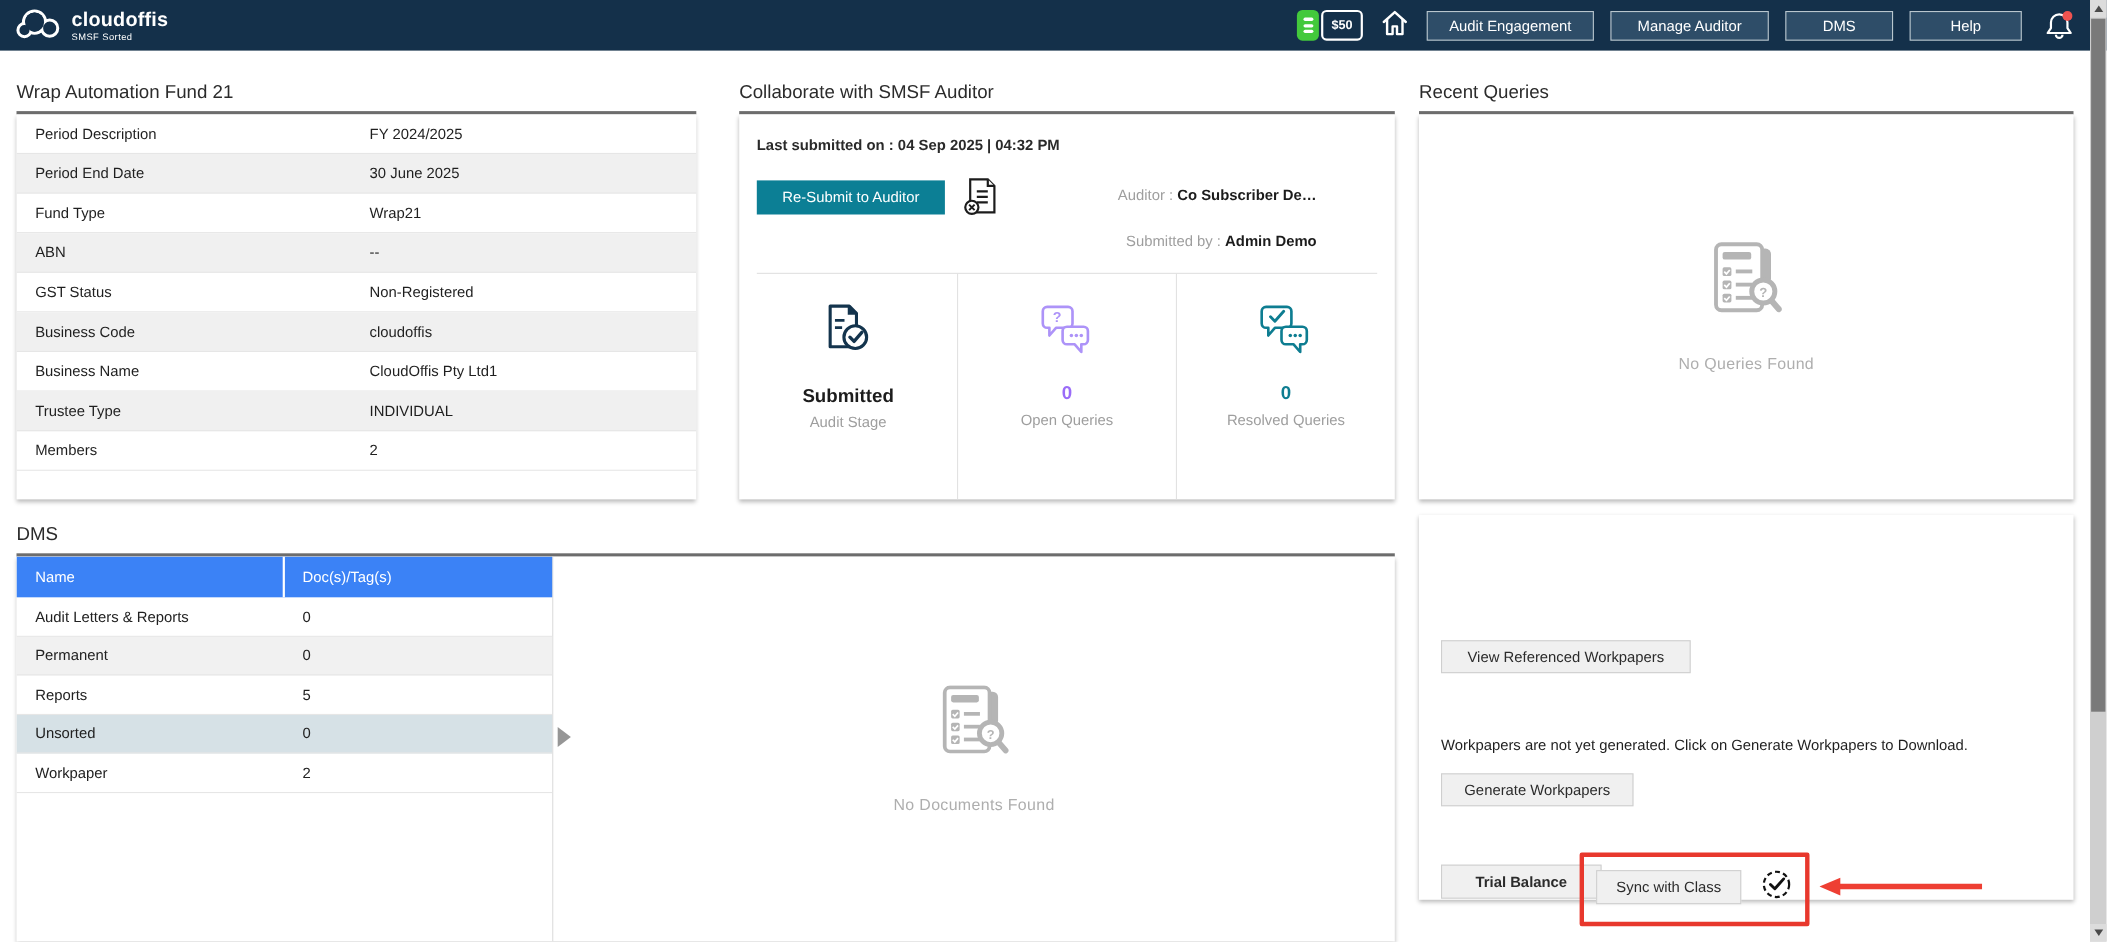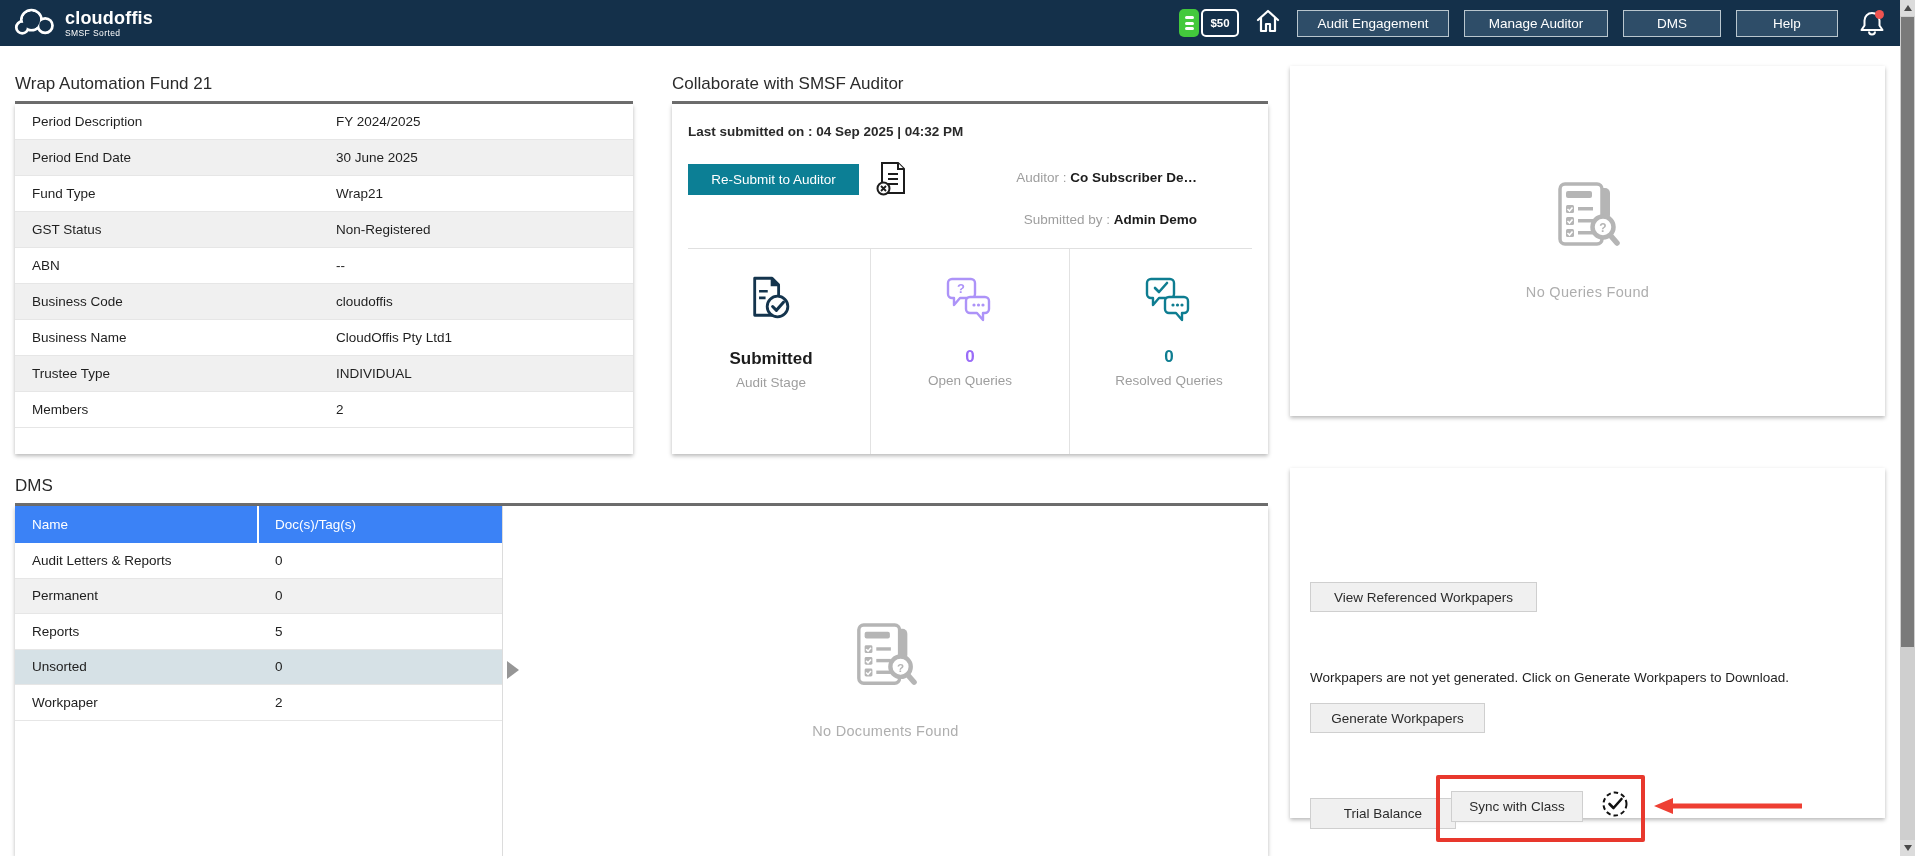--- a/index.html
+++ b/index.html
@@ -90,21 +90,21 @@
   .drow .c1 { width:244px; padding-left:17px; }
   .drow .c2 { padding-left:16px; }
   .row-arrow { position:absolute; left:492px; top:155px; width:0; height:0;
     border-top:9px solid transparent; border-bottom:9px solid transparent; border-left:12px solid #969696; }
 
   
   .gray-btn { position:absolute; background:#f0f0f0; border:1px solid #cfcfcf; color:#2b2b2b;
     font-size:13.5px; font-family:inherit; cursor:pointer; }
   #view-ref-btn { left:20px; top:114px; width:227px; height:30px; }
   #generate-btn { left:20px; top:235px; width:175px; height:30px; }
-  #trial-balance-btn { left:20px; top:330px; width:146px; height:31px; }
+  #trial-balance-btn { left:20px; top:318px; width:146px; height:31px;font-weight:bold; }
   #sync-btn { left:161px; top:323px; width:132px; height:31px; }
   .wp-note { position:absolute; left:20px; top:202px; font-size:13.5px; color:#1f1f1f; white-space:nowrap; }
   #sync-check { position:absolute; left:310px; top:321px; cursor:pointer; }
   .annotation-box { position:absolute; left:146px; top:307px; width:209px; height:67px;
     border:4px solid #e8382d; border-radius:2px; pointer-events:none; }
   .annotation-arrow { position:absolute; left:364px; top:329px; pointer-events:none; }
 </style>
 </head>
 <body>
 
@@ -171,26 +171,26 @@
       </div>
     <div class="frow">
         <span class="fl">Period End Date</span>
         <span class="fv">30 June 2025</span>
       </div>
     <div class="frow">
         <span class="fl">Fund Type</span>
         <span class="fv">Wrap21</span>
       </div>
     <div class="frow">
+        <span class="fl">ABN</span>
+        <span class="fv">--</span>
+      </div>
+    <div class="frow">
         <span class="fl">GST Status</span>
         <span class="fv">Non-Registered</span>
-      </div>
-    <div class="frow">
-        <span class="fl">ABN</span>
-        <span class="fv">--</span>
       </div>
     <div class="frow">
         <span class="fl">Business Code</span>
         <span class="fv">cloudoffis</span>
       </div>
     <div class="frow">
         <span class="fl">Business Name</span>
         <span class="fv">CloudOffis Pty Ltd1</span>
       </div>
     <div class="frow">
@@ -267,20 +267,21 @@
           </svg>
         </span>
         <span class="stat-value sv-teal">0</span>
         <span class="stat-label">Resolved Queries</span>
       </div>
     </div>
   </div>
 </section>
 
 <section class="panel row1" id="rq-panel">
+  <div class="panel-title">Recent Queries</div>
   <div class="content-box">
     <div class="empty-state" id="rq-empty">
       <span>
         <svg width="72" height="68" viewBox="0 0 72 68">
           <rect x="46" y="6" width="12" height="32" rx="5" fill="#b5b5b5"></rect>
           <rect x="8" y="2" width="42" height="60" rx="5" fill="#fff" stroke="#b5b5b5" stroke-width="3.5"></rect>
           <rect x="14" y="9" width="26" height="7" rx="2" fill="#b5b5b5"></rect>
           <rect x="14" y="23" width="8" height="8" rx="1.5" fill="#b5b5b5"></rect>
             <path d="M15.5 27 l2 2 l3 -3.5" stroke="#fff" stroke-width="1.6" fill="none"></path>
           <rect x="26" y="25" width="15" height="3.5" fill="#b5b5b5"></rect>

